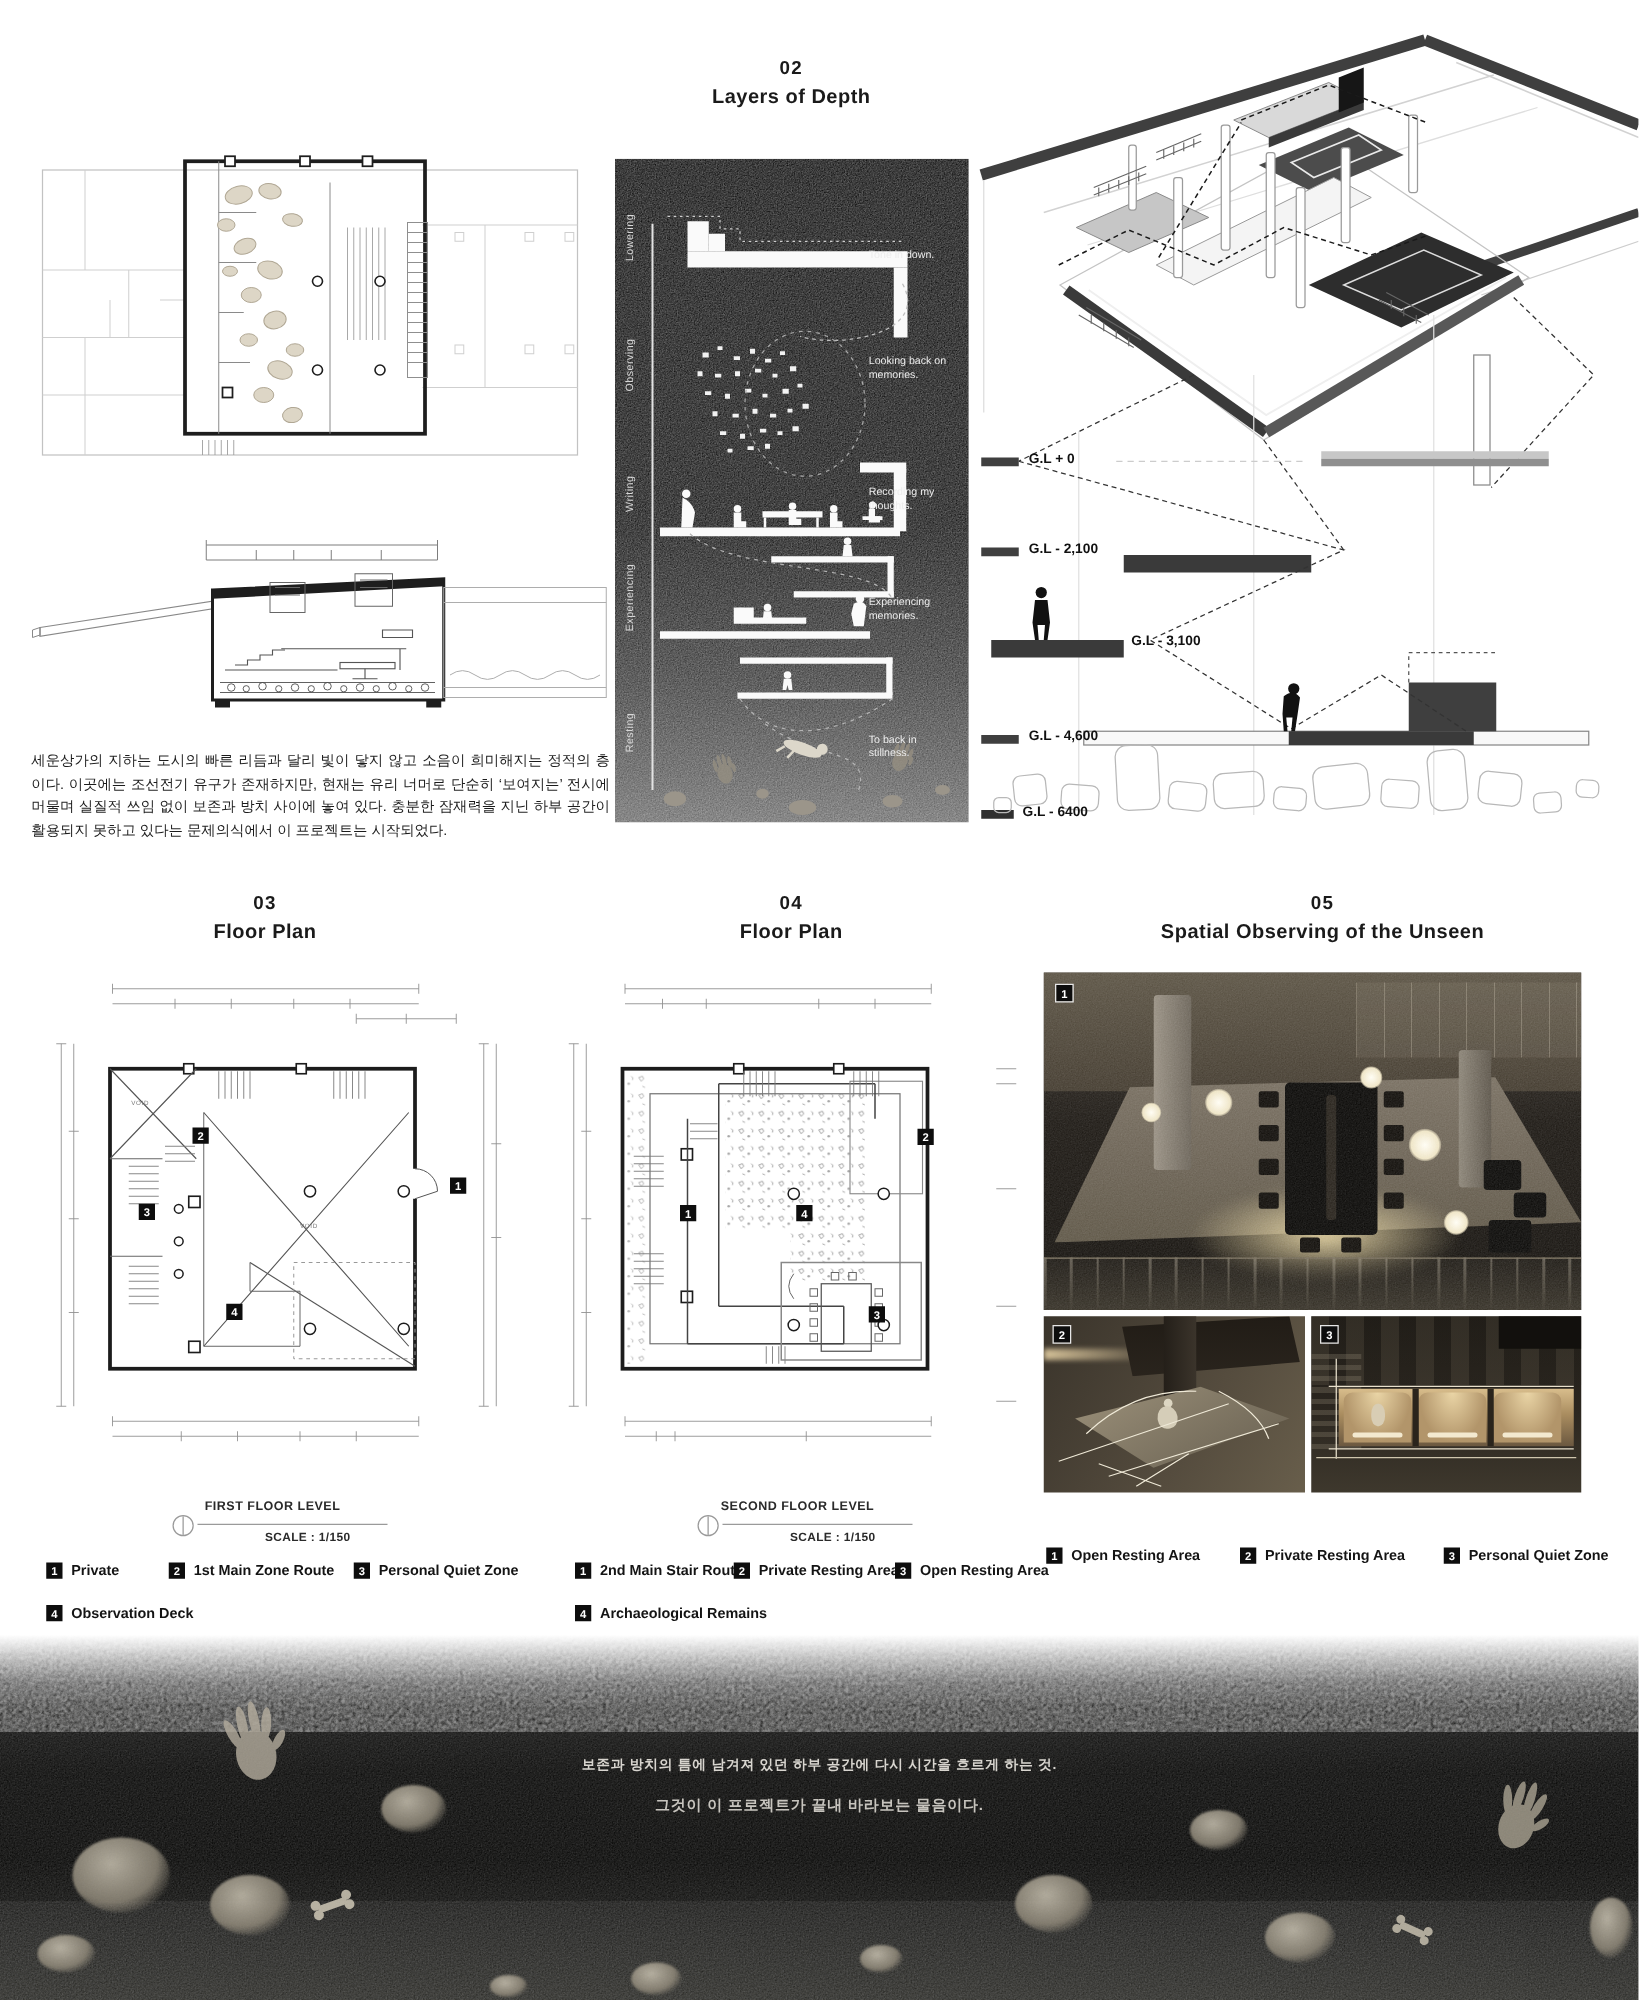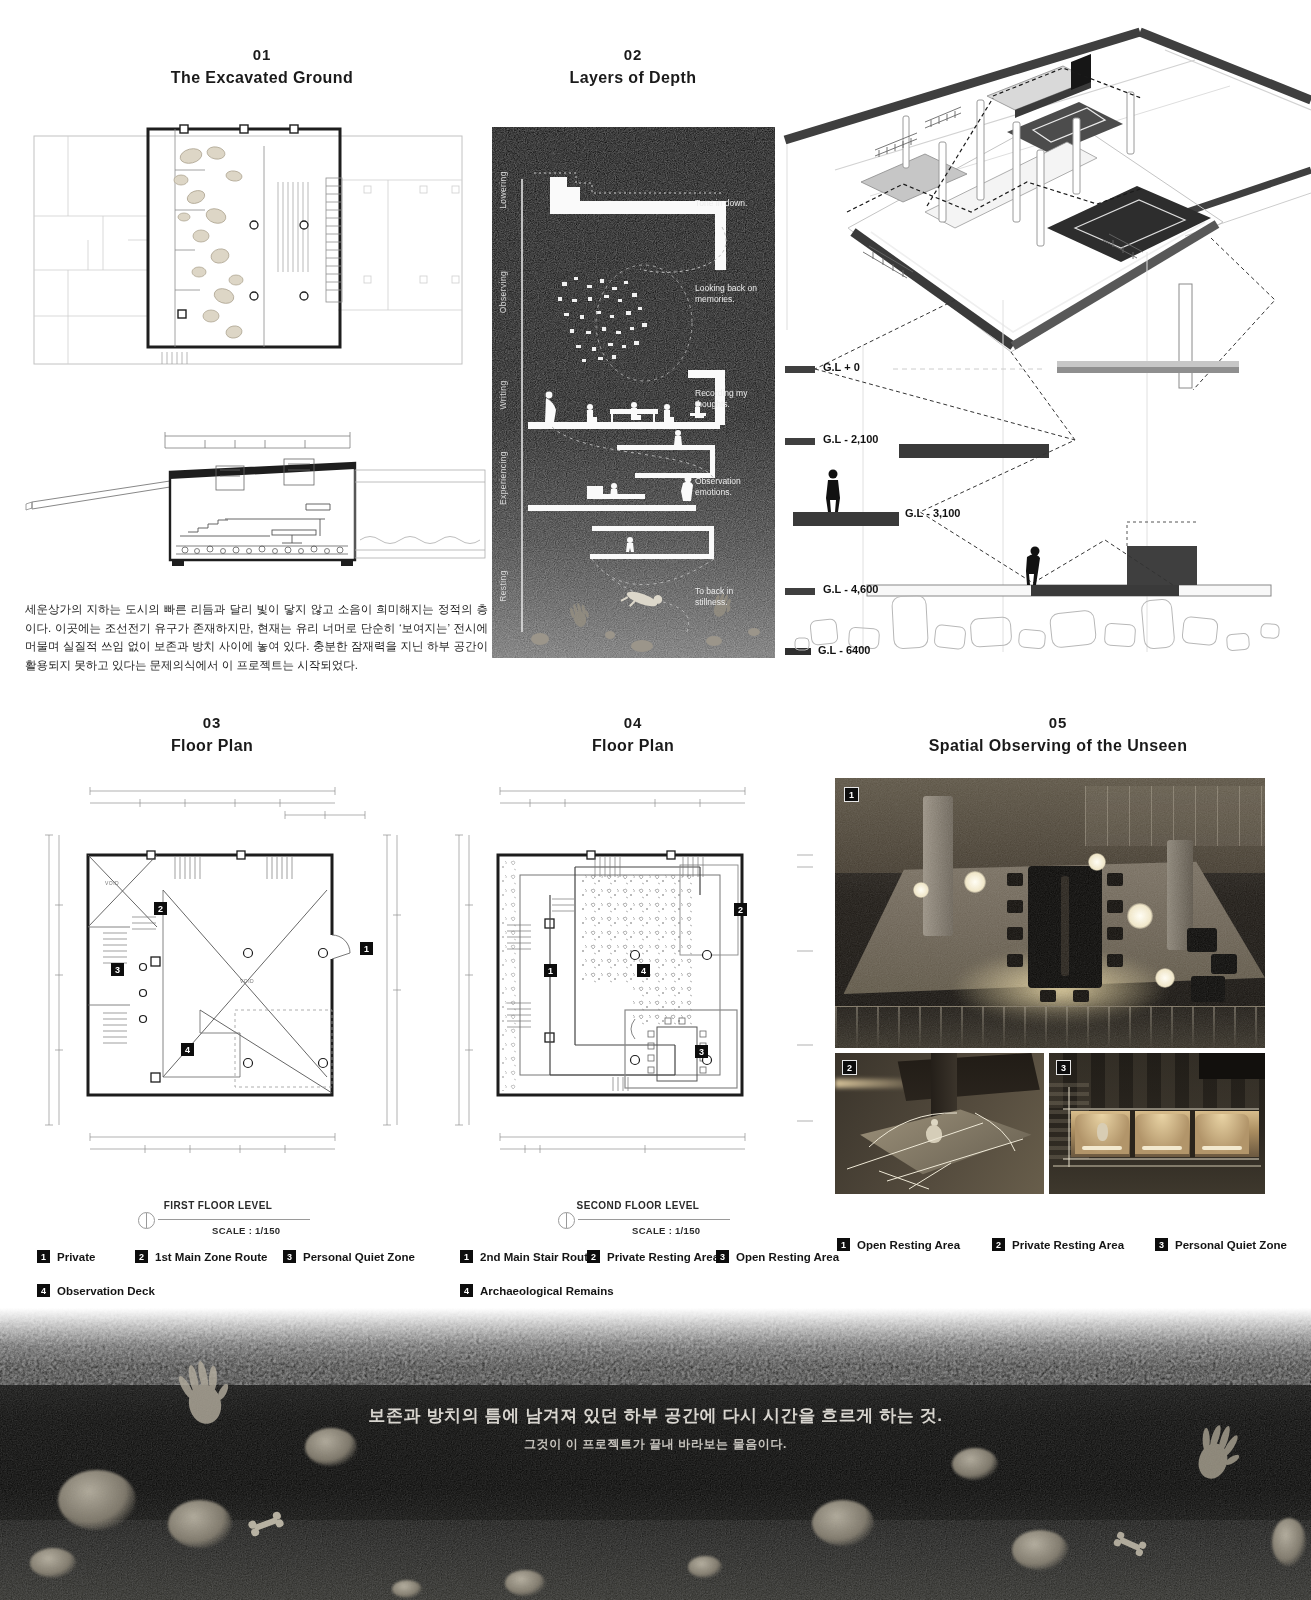--- a/index.html
+++ b/index.html
@@ -19,35 +19,31 @@
   .chip.bordered{outline:1px solid #e6e6e6;}
   .legend-item{display:flex;align-items:center;gap:7px;}
   .legend-label{font-size:11.5px;font-weight:600;color:#141414;white-space:nowrap;}
   .caption-text{font-size:10px;font-weight:bold;color:#2a2a2a;letter-spacing:.4px;text-align:center;}
   .scale-text{font-size:9.5px;font-weight:bold;color:#2a2a2a;letter-spacing:.3px;}
   .cap-line{height:1px;background:#9a9a9a;}
   .cap-circle{width:15px;height:15px;border:1px solid #9a9a9a;border-radius:50%;background:#fff;}
   .cap-circle:before{content:"";display:block;width:1px;height:15px;background:#9a9a9a;margin:0 auto;}
   .render{overflow:hidden;}
   .footer-line{width:100%;text-align:center;position:absolute;left:0;}
-  .f1{font-size:17px;color:#d8d5cf;letter-spacing:.6px;font-weight:600;}
+  .f1{font-size:11px;color:#d8d5cf;letter-spacing:.6px;font-weight:600;}
   .f2{font-size:12px;color:#c7c4be;letter-spacing:.6px;font-weight:600;}
   .stone{position:absolute;border-radius:50%;filter:blur(1px);opacity:.85;
          background:radial-gradient(ellipse at 40% 35%, #c9c2b1 0%, #8f8879 55%, rgba(110,105,93,0) 78%);}
   .void-label{font-size:5px;color:#777;letter-spacing:.5px;}
 </style>
 </head>
 <body>
 
 <div id="board">
 
-  <div class="abs panel-head" style="left:62px;top:44px;width:400px;">
-    <div class="panel-num">01</div>
-    <div class="panel-title">The Excavated Ground</div>
-  </div>
 
   <svg class="abs" style="left:28px;top:120px;" width="455" height="258" viewBox="0 0 455 258">
     <rect x="6" y="16" width="428" height="228" fill="none" stroke="#c2c2c2" stroke-width="1"></rect>
     <g stroke="#cfcfcf" stroke-width="0.8" fill="none">
       <path d="M6,96 H120 M6,150 H120 M40,16 V96 M40,150 V244 M6,196 H120 M75,96 V150 M100,120 H120 M60,120 V150"></path>
       <path d="M310,60 H434 M310,190 H434 M360,60 V190"></path>
       <rect x="336" y="66" width="7" height="7"></rect>
         <rect x="392" y="66" width="7" height="7"></rect>
       <rect x="336" y="156" width="7" height="7"></rect>
         <rect x="392" y="156" width="7" height="7"></rect>
@@ -315,21 +311,21 @@
 
   <div class="abs stage-label" style="left:468px;top:185px;width:70px;text-align:center;">Lowering</div>
   <div class="abs stage-label" style="left:468px;top:287px;width:70px;text-align:center;">Observing</div>
   <div class="abs stage-label" style="left:468px;top:390px;width:70px;text-align:center;">Writing</div>
   <div class="abs stage-label" style="left:468px;top:473px;width:70px;text-align:center;">Experiencing</div>
   <div class="abs stage-label" style="left:468px;top:581px;width:70px;text-align:center;">Resting</div>
 
   <div class="abs annot" style="left:695px;top:198px;width:75px;">Tone in down.</div>
   <div class="abs annot" style="left:695px;top:283px;width:72px;">Looking back on memories.</div>
   <div class="abs annot" style="left:695px;top:388px;width:68px;">Recording my thoughts.</div>
-  <div class="abs annot" style="left:695px;top:476px;width:72px;">Observation emotions.</div>
+  <div class="abs annot" style="left:695px;top:476px;width:72px;">Experiencing memories.</div>
   <div class="abs annot" style="left:695px;top:586px;width:68px;">To back in stillness.</div>
 
   <svg class="abs" style="left:775px;top:0;" width="536" height="675" viewBox="0 0 536 675">
 
     <g>
       <path d="M10,140 L365,32" stroke="#3f3f3f" stroke-width="9" fill="none"></path>
       <path d="M365,32 L536,100" stroke="#3f3f3f" stroke-width="9" fill="none"></path>
       <path d="M60,170 L420,60" stroke="#d2d2d2" stroke-width="1.2" fill="none"></path>
       <path d="M95,196 L455,86" stroke="#dedede" stroke-width="1" fill="none"></path>
       <path d="M390,50 L536,110" stroke="#d2d2d2" stroke-width="1.2" fill="none"></path>

